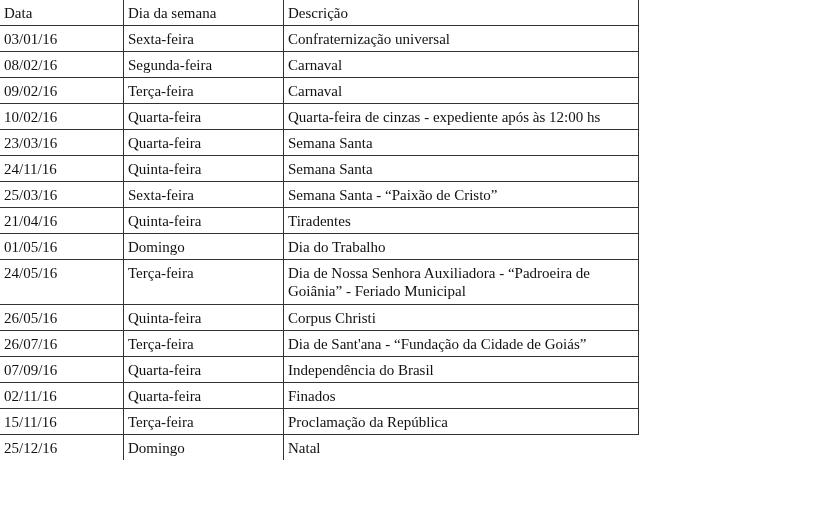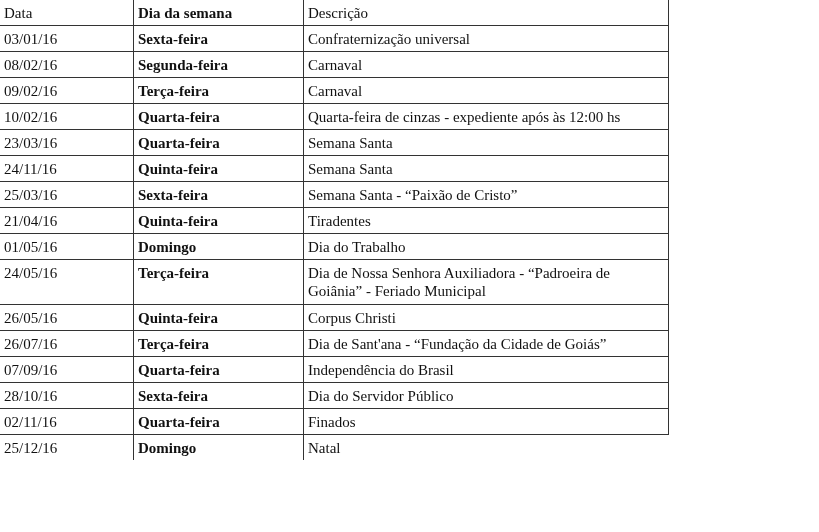--- a/index.html
+++ b/index.html
@@ -1,22 +1,22 @@
 <!DOCTYPE html>
 <html><head>
 <meta charset="utf-8">
 <style>
   html, body { margin: 0; padding: 0; background: #ffffff; }
   body { width: 819px; height: 532px; overflow: hidden; position: relative;
          font-family: "Liberation Serif", "DejaVu Serif", serif; color: #111; }
   table { position: absolute; left: 0; top: -1px; border-collapse: collapse;
           font-size: 15px; line-height: 18px; }
-  td { border: 1px solid #333; padding: 4px 14px 3px 4px; vertical-align: top; }
+  td { border: 1px solid #333; padding: 4px 4px 3px 4px; vertical-align: top; }
   td.c0 { width: 115px; border-left: none; }
-  td.c1 { width: 151px; font-weight: bold; }
+  td.c1 { width: 151px; }
   td.c2 { width: 346px; }
   tr { height: 25.7px; }
   tr.tall td { padding-bottom: 4px; }
   tr.last td.c2 { border-right: none; }
   tr.last td { border-bottom: none; }
 </style>
 </head>
 <body>
 
 <table>
@@ -85,28 +85,28 @@
     <td class="c0">26/07/16</td>
     <td class="c1">Terça-feira</td>
     <td class="c2">Dia de Sant'ana - “Fundação da Cidade de Goiás”</td>
   </tr>
   <tr>
     <td class="c0">07/09/16</td>
     <td class="c1">Quarta-feira</td>
     <td class="c2">Independência do Brasil</td>
   </tr>
   <tr>
-    <td class="c0">28/10/16</td>
-    <td class="c1">Sexta-feira</td>
-    <td class="c2">Dia do Servidor Público</td>
-  </tr>
-  <tr>
     <td class="c0">02/11/16</td>
     <td class="c1">Quarta-feira</td>
     <td class="c2">Finados</td>
+  </tr>
+  <tr>
+    <td class="c0">15/11/16</td>
+    <td class="c1">Terça-feira</td>
+    <td class="c2">Proclamação da República</td>
   </tr>
   <tr class="last">
     <td class="c0">25/12/16</td>
     <td class="c1">Domingo</td>
     <td class="c2">Natal</td>
   </tr>
 </tbody>
   </table>
 
 </body></html>

